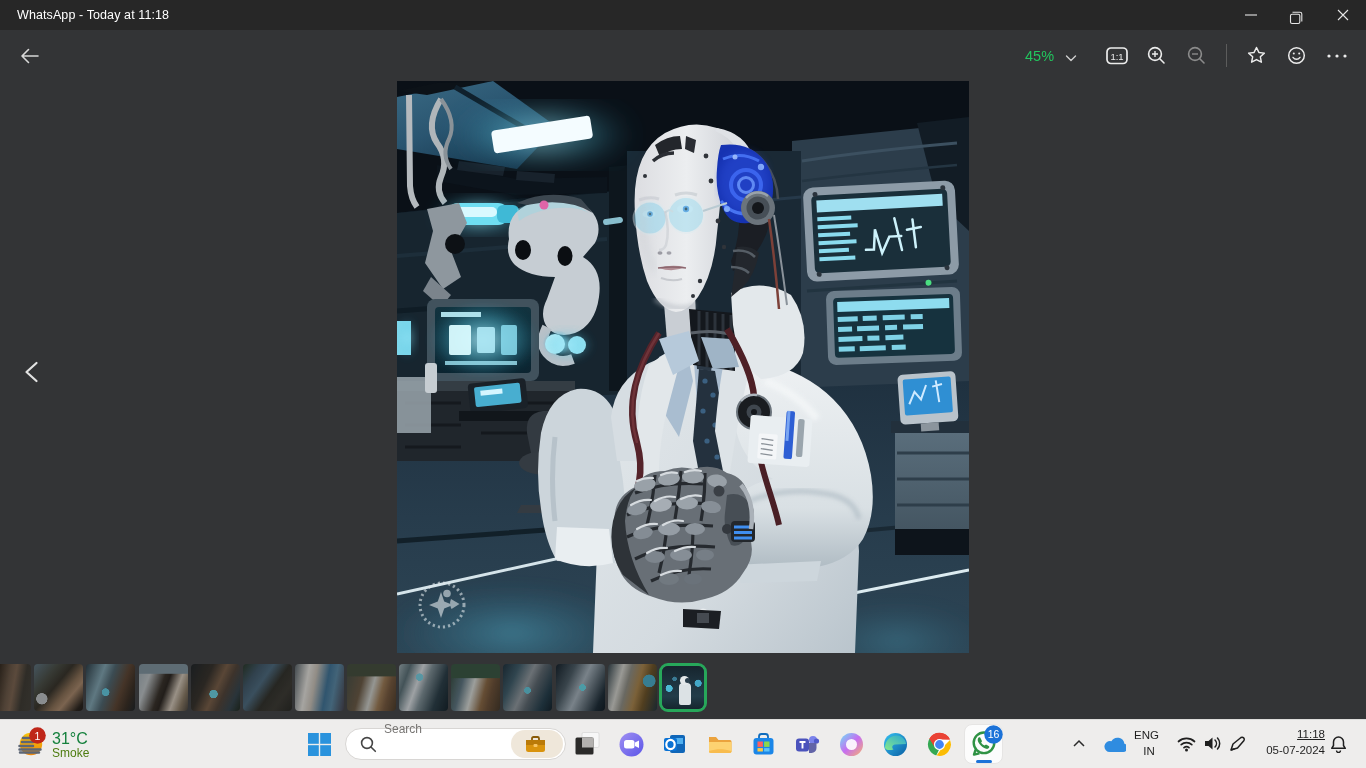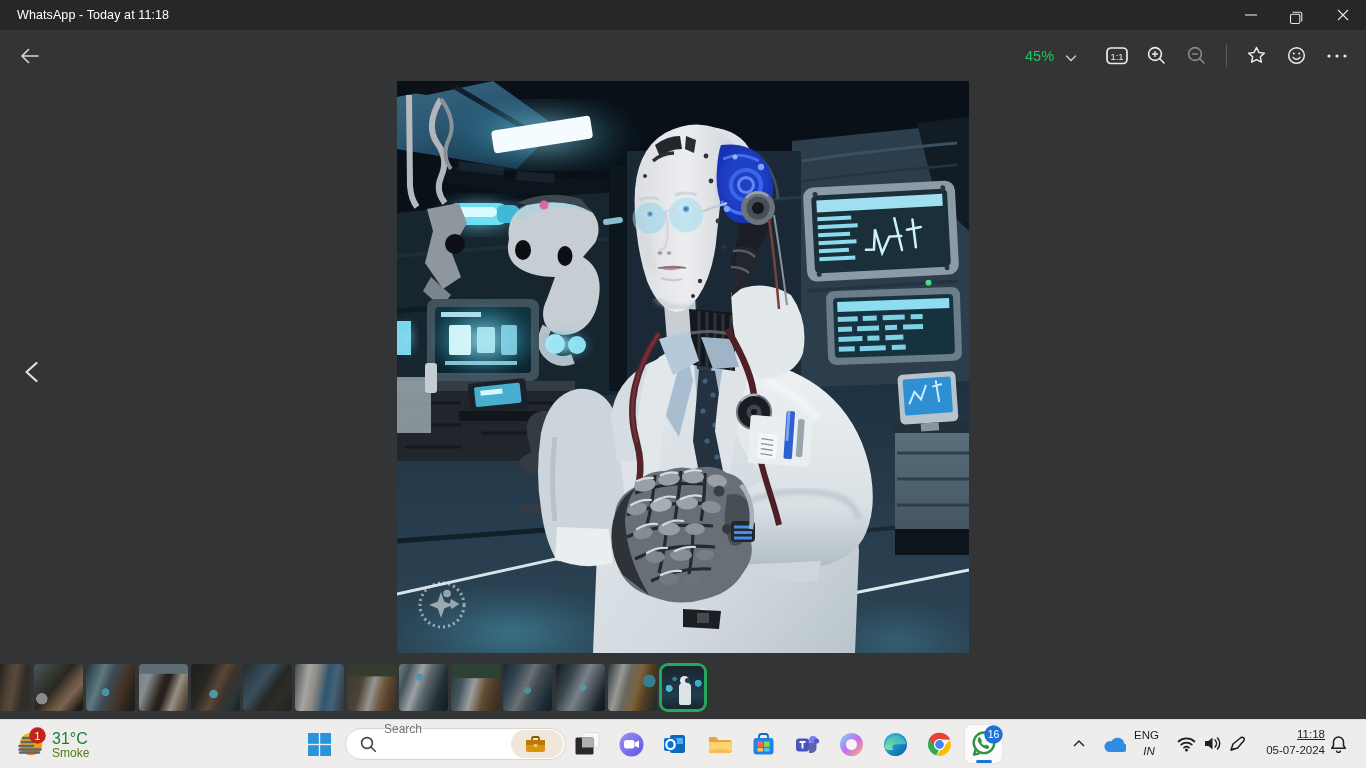--- a/index.html
+++ b/index.html
@@ -661,21 +661,21 @@
     </svg>
     <div style="position:absolute;left:976px;top:40px;width:16px;height:3px;border-radius:2px;background:#1b72d8;"></div>
 
     <svg style="position:absolute;left:1072px;top:18px" width="14" height="12" viewBox="0 0 14 12">
         <path d="M2,8 L7,3 L12,8" stroke="#2b2b2b" stroke-width="1.5" fill="none"></path>
       </svg>
     <svg style="position:absolute;left:1100px;top:16px" width="26" height="17" viewBox="0 0 26 17">
       <path d="M10,16 a5.5 5.5 0 1 1 1.4,-10.8 a7 7 0 0 1 13,2.6 a4.2 4.2 0 0 1-1,8.2 Z" fill="#2f8ce0"></path>
     </svg>
     <div class="traytxt" style="left:1134px;top:9px;width:30px;text-align:left;">ENG</div>
-    <div class="traytxt" style="left:1134px;top:25px;width:30px;text-align:center;font-style:italic;">IN</div>
+    <div class="traytxt" style="left:1134px;top:25px;width:30px;text-align:center;">IN</div>
     <svg style="position:absolute;left:1177px;top:16px" width="19" height="16" viewBox="0 0 19 16">
       <path d="M1.5,5.5 a12 12 0 0 1 16,0 M4.2,8.6 a8 8 0 0 1 10.6,0 M7,11.6 a4 4 0 0 1 5,0" stroke="#1f1f1f" stroke-width="1.7" fill="none" stroke-linecap="round"></path>
       <circle cx="9.5" cy="14" r="1.5" fill="#1f1f1f"></circle>
     </svg>
     <svg style="position:absolute;left:1203px;top:15px" width="19" height="17" viewBox="0 0 19 17">
       <path d="M2,6 H5.5 L9.5,2.5 V14.5 L5.5,11 H2 Z" fill="#1f1f1f"></path>
       <path d="M12,5 a5 5 0 0 1 0,7 M14.5,3 a8 8 0 0 1 0,11" stroke="#1f1f1f" stroke-width="1.5" fill="none" stroke-linecap="round"></path>
     </svg>
     <svg style="position:absolute;left:1228px;top:15px" width="19" height="18" viewBox="0 0 19 18">
       <path d="M3,15 L5,9 L13,2.5 a2.2 2.2 0 0 1 3,3 L9.5,13 Z" fill="none" stroke="#1f1f1f" stroke-width="1.5" stroke-linejoin="round"></path>

